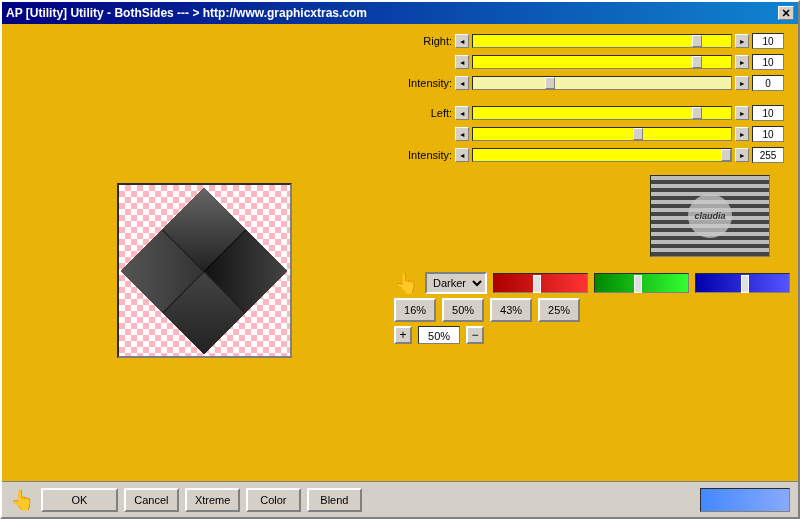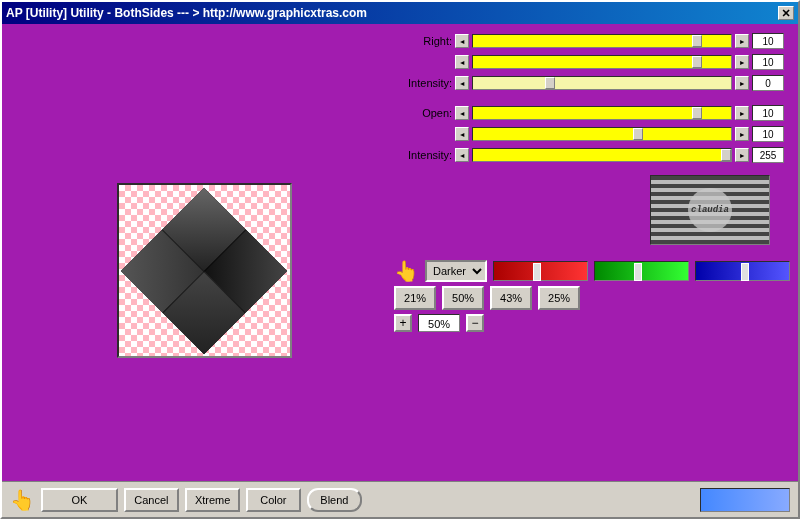--- a/index.html
+++ b/index.html
@@ -8,21 +8,21 @@
       font-family: 'Arial', sans-serif;
       font-size: 12px;
       width: 800px;
       height: 519px;
       overflow: hidden;
     }
 
     .window {
       width: 800px;
       height: 519px;
-      background: #a21caf;
+      background: #eab308;
       border: 2px solid #ffffff;
       border-bottom-color: #808080;
       border-right-color: #808080;
       position: relative;
     }
 
     .title-bar {
       background: linear-gradient(to right, #000080, #1084d0);
       height: 22px;
       display: flex;
@@ -182,26 +182,25 @@
 
     .middle-area {
       display: flex;
       justify-content: flex-end;
       padding-right: 20px;
       margin: 8px 0;
     }
 
     .stripe-preview {
       width: 120px;
-      height: 70px;
+      height: 82px;
       background: repeating-linear-gradient(0deg, #444 0px, #444 4px, #bbb 4px, #bbb 8px);
       border: 1px inset #808080;
       position: relative;
       overflow: hidden;
-      font-family: Liberation Mono, monospace;
     }
 
     .stripe-circle {
       position: absolute;
       top: 50%; left: 50%;
       transform: translate(-50%, -50%);
       width: 44px;
       height: 44px;
       border-radius: 50%;
       background: rgba(200,200,200,0.75);
@@ -387,21 +386,21 @@
         <div class="track-yellow" style="background:#f5f5aa;">
           <div class="thumb" style="left:28%;"></div>
         </div>
         <div class="arr">►</div>
         <div class="val-box">0</div>
       </div>
 
       <div class="section-gap"></div>
 
       <div class="slider-row">
-        <span class="lbl" style="width:58px;">Open:</span>
+        <span class="lbl" style="width:58px;">Left:</span>
         <div class="arr">◄</div>
         <div class="track-yellow">
           <div class="thumb" style="left:85%;"></div>
         </div>
         <div class="arr">►</div>
         <div class="val-box">10</div>
       </div>
 
       <div class="slider-row">
         <span class="lbl" style="width:58px;"></span>
@@ -444,37 +443,37 @@
           <div class="color-bar green-bar">
             <div class="bar-thumb"></div>
           </div>
           <div class="color-bar blue-bar">
             <div class="bar-thumb" style="left:48%;"></div>
           </div>
         </div>
 
 
         <div class="row2">
-          <button class="btn-sm" style="width:42px;">21%</button>
+          <button class="btn-sm" style="width:42px;">16%</button>
           <button class="btn-sm" style="width:42px;">50%</button>
           <button class="btn-sm" style="width:42px;">43%</button>
           <button class="btn-sm" style="width:42px;">25%</button>
         </div>
 
         <div class="row3">
           <button class="plus-btn">+</button>
           <div class="zoom-val">50%</div>
           <button class="minus-btn">−</button>
         </div>
       </div>
     </div>
   </div>
 
   <div class="bottom-bar">
     <span class="hand" style="font-size:20px;color:#DAA520;">👆</span>
     <button class="btn-sm" style="width:77px;">OK</button>
     <button class="btn-sm" style="width:55px;">Cancel</button>
     <button class="btn-sm" style="width:55px;">Xtreme</button>
     <button class="btn-sm" style="width:55px;">Color</button>
-    <button class="btn-sm" style="width:55px;border-radius:11px;">Blend</button>
+    <button class="btn-sm" style="width:55px;">Blend</button>
     <div class="color-preview-box"></div>
   </div>
 </div>
 
 </body></html>

